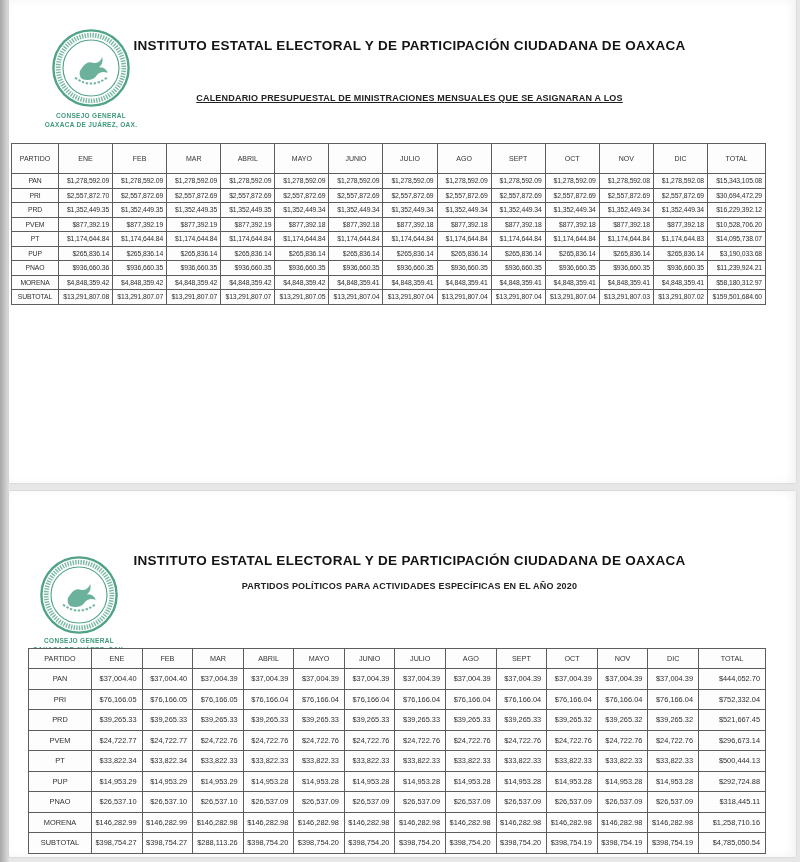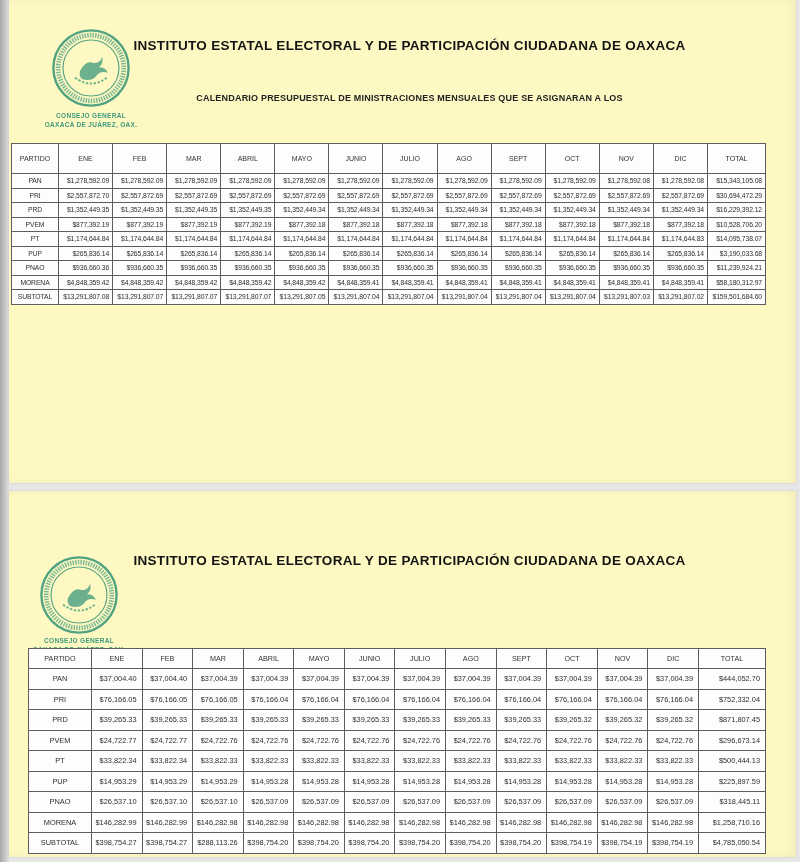--- a/index.html
+++ b/index.html
@@ -6,37 +6,37 @@
   body {
     width:800px; height:862px; position:relative; overflow:hidden;
     background:#e7e7e7;
     font-family:"Liberation Sans", sans-serif;
   }
   .scan-edge-left {
     position:absolute; left:0; top:0; width:9px; height:862px;
     background:linear-gradient(90deg,#a7a7a7,#cfcfcf 70%,#e2e2e2);
   }
   .page {
-    position:absolute; left:9px; width:787px; background:#fef9c3;
+    position:absolute; left:9px; width:787px; background:#ffffff;
     box-shadow: inset -4px 0 8px rgba(0,0,0,0.05), 0 0 2px rgba(0,0,0,0.15);
   }
   #page1 { top:0; height:483px; }
   #page2 { top:491px; height:366px; }
 
   .doc-title {
     position:absolute; left:92px; right:78px; text-align:center;
     font-size:13.5px; font-weight:bold; color:#141414; letter-spacing:0.3px;
   }
   #page1 .doc-title { top:38px; }
   #page2 .doc-title { top:62px; }
   .doc-subtitle {
     position:absolute; left:92px; right:78px; text-align:center;
     font-size:9px; font-weight:bold; color:#222; letter-spacing:0.2px; line-height:1.3;
   }
-  #page1 .doc-subtitle { top:93px; }
+  #page1 .doc-subtitle { top:93px;text-decoration:underline; }
   #page2 .doc-subtitle { top:90px; }
 
   .seal { position:absolute; }
   #page1 .seal { left:42px; top:28px; width:80px; height:80px; }
   #page2 .seal { left:30px; top:64px; width:80px; height:80px; }
   .seal svg { width:100%; height:100%; opacity:0.9; }
   .stamp-caption {
     position:absolute; width:160px; text-align:center;
     color:#3f9a7c; font-size:6.5px; font-weight:bold; line-height:1.35; letter-spacing:0.3px;
   }
@@ -268,20 +268,21 @@
       <path d="M36 54 q7 -13 15 -11 q10 3 13 -7 q2 9 -4 13 q9 0 11 7 q-9 -3 -13 2 q-4 7 -13 7 q-11 0 -9 -11 z" fill="#3f9a7c" opacity="0.85"></path>
       <path d="M30 62 q20 15 40 0" fill="none" stroke="#3f9a7c" stroke-width="2.5" stroke-dasharray="3 2" opacity="0.8"></path>
     </svg>
   </div>
   <div class="stamp-caption">
     <div>CONSEJO GENERAL</div>
     <div>OAXACA DE JUÁREZ, OAX.</div>
   </div>
   <div class="doc-title">INSTITUTO ESTATAL ELECTORAL Y DE PARTICIPACIÓN CIUDADANA DE OAXACA</div>
   <div class="doc-subtitle">
+    <div>PARTIDOS POLÍTICOS PARA ACTIVIDADES ESPECÍFICAS EN EL AÑO 2020</div>
   </div>
   <table class="sheet-table t2">
       <thead>
         <tr>
           <th>PARTIDO</th>
           <th>ENE</th>
           <th>FEB</th>
           <th>MAR</th>
           <th>ABRIL</th>
           <th>MAYO</th>
@@ -335,21 +336,21 @@
           <td class="num">$39,265.33</td>
           <td class="num">$39,265.33</td>
           <td class="num">$39,265.33</td>
           <td class="num">$39,265.33</td>
           <td class="num">$39,265.33</td>
           <td class="num">$39,265.33</td>
           <td class="num">$39,265.33</td>
           <td class="num">$39,265.32</td>
           <td class="num">$39,265.32</td>
           <td class="num">$39,265.32</td>
-          <td class="num">$871,807.45</td>
+          <td class="num">$521,667.45</td>
         </tr>
         <tr>
           <td class="label">PVEM</td>
           <td class="num">$24,722.77</td>
           <td class="num">$24,722.77</td>
           <td class="num">$24,722.76</td>
           <td class="num">$24,722.76</td>
           <td class="num">$24,722.76</td>
           <td class="num">$24,722.76</td>
           <td class="num">$24,722.76</td>
@@ -383,21 +384,21 @@
           <td class="num">$14,953.29</td>
           <td class="num">$14,953.28</td>
           <td class="num">$14,953.28</td>
           <td class="num">$14,953.28</td>
           <td class="num">$14,953.28</td>
           <td class="num">$14,953.28</td>
           <td class="num">$14,953.28</td>
           <td class="num">$14,953.28</td>
           <td class="num">$14,953.28</td>
           <td class="num">$14,953.28</td>
-          <td class="num">$225,897.59</td>
+          <td class="num">$292,724.88</td>
         </tr>
         <tr>
           <td class="label">PNAO</td>
           <td class="num">$26,537.10</td>
           <td class="num">$26,537.10</td>
           <td class="num">$26,537.10</td>
           <td class="num">$26,537.09</td>
           <td class="num">$26,537.09</td>
           <td class="num">$26,537.09</td>
           <td class="num">$26,537.09</td>

